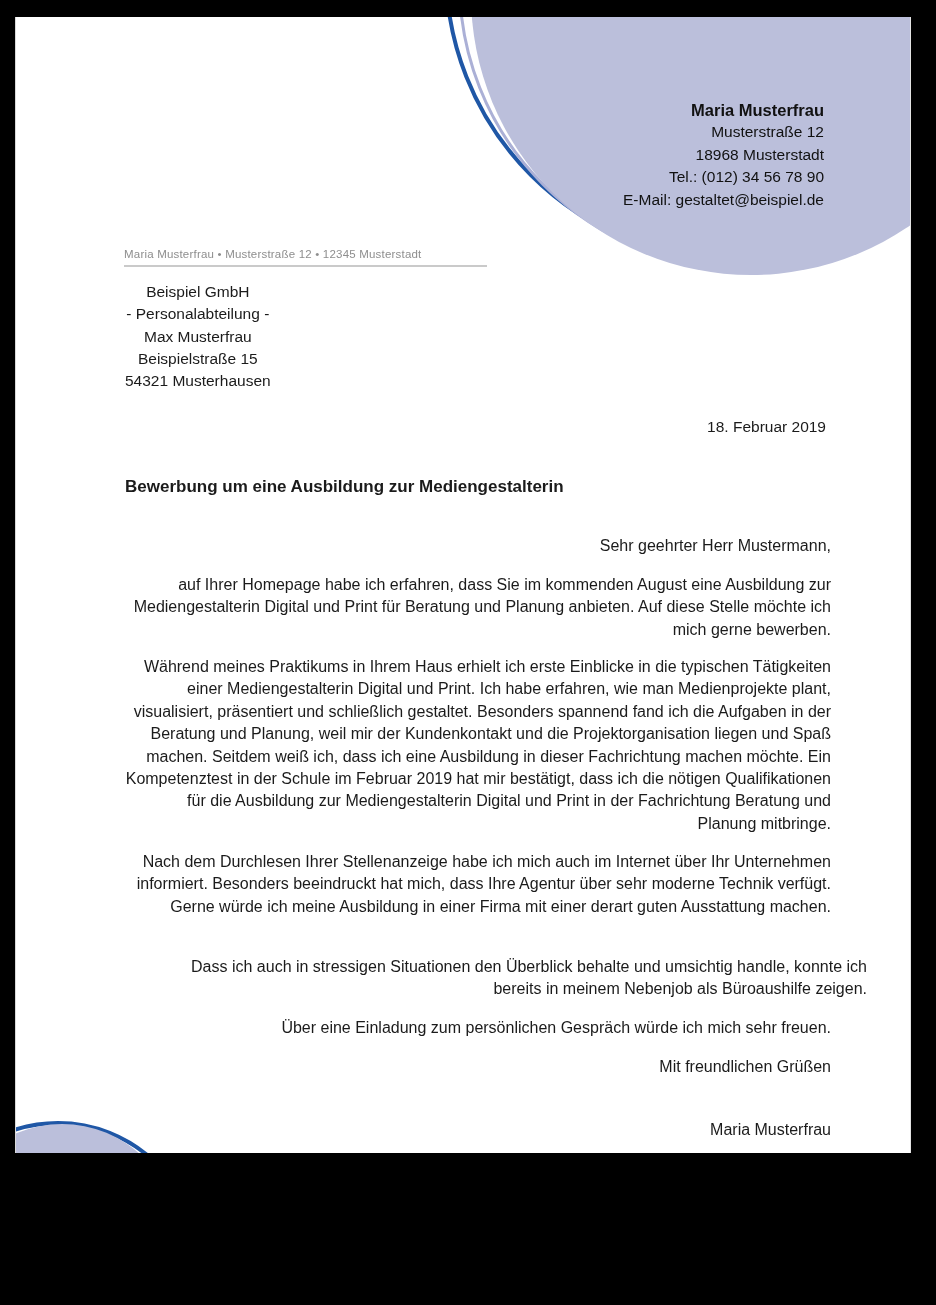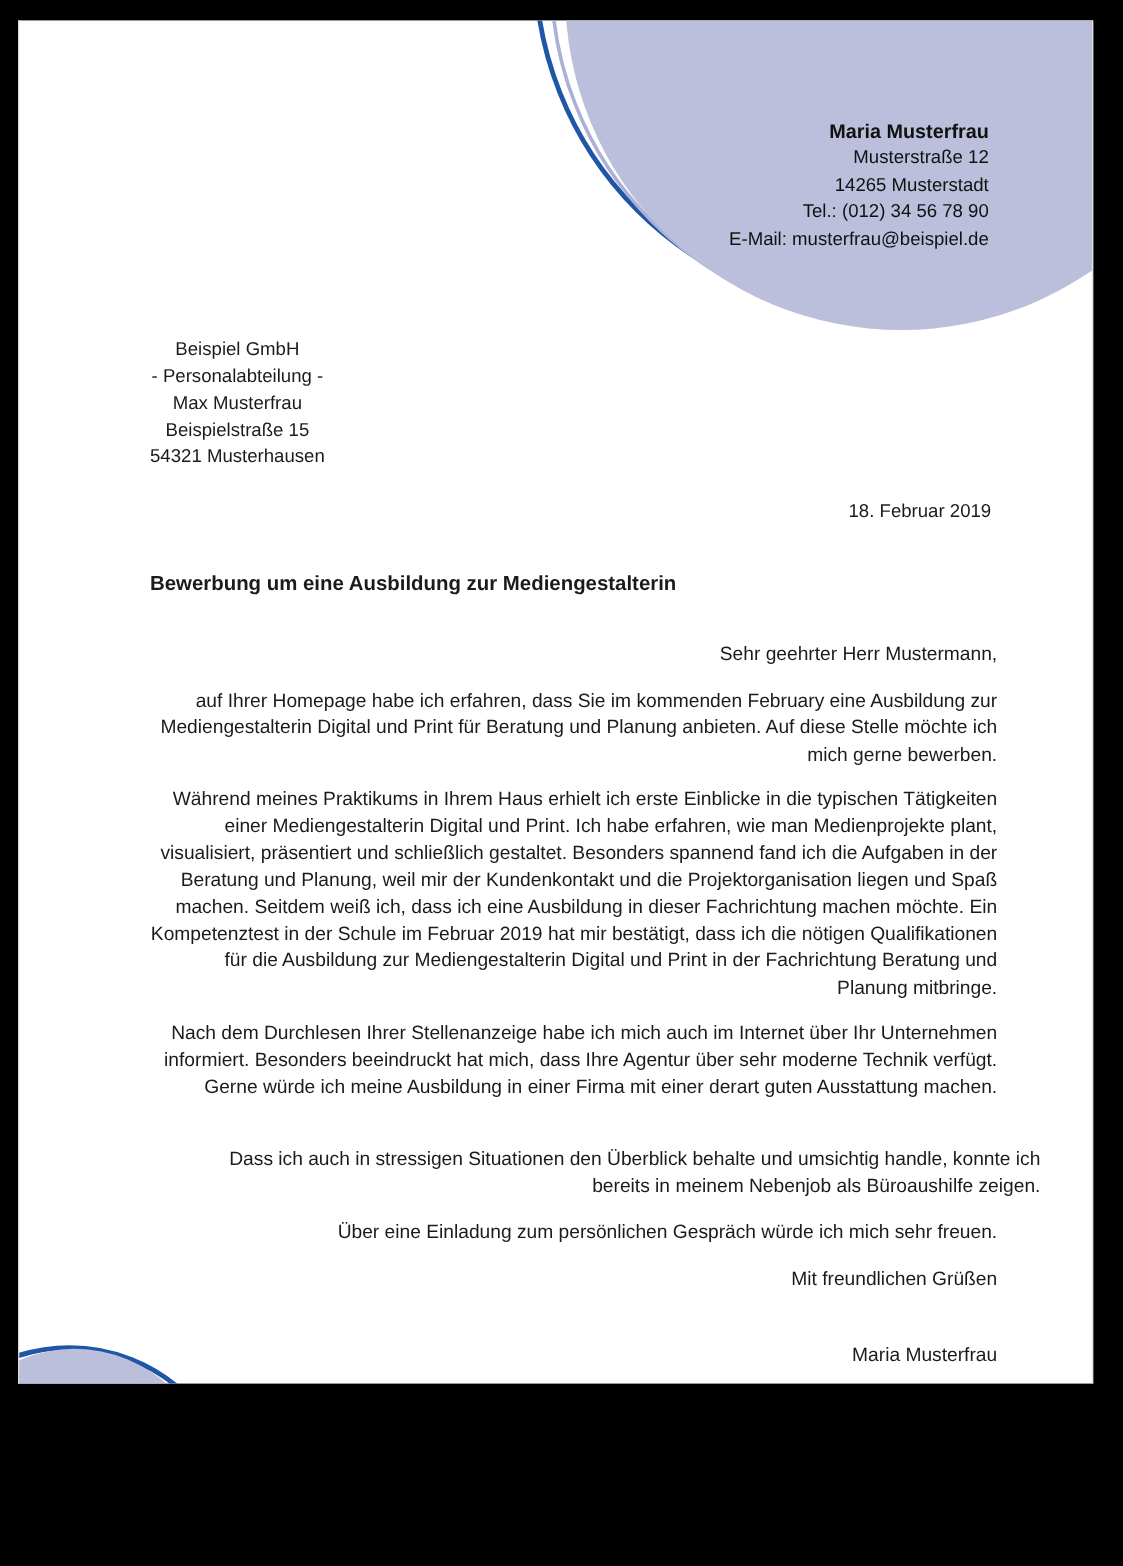--- a/index.html
+++ b/index.html
@@ -95,40 +95,44 @@
     <div class="circle ring-light ring-light-tr"></div>
     <div class="circle circle-fill circle-fill-tr"></div>
 
     <div class="circle ring-dark ring-dark-bl"></div>
     <div class="circle ring-light ring-light-bl"></div>
     <div class="circle circle-fill circle-fill-bl"></div>
 
     <div class="tx contact">
       <div class="name">Maria Musterfrau</div>
       <div>Musterstraße 12</div>
-      <div>14265 Musterstadt</div>
+      <div>18968 Musterstadt</div>
       <div>Tel.: (012) 34 56 78 90</div>
-      <div>E-Mail: musterfrau@beispiel.de</div>
+      <div>E-Mail: gestaltet@beispiel.de</div>
     </div>
 
+    <div class="tx sender">
+      <div class="sender-text">Maria Musterfrau • Musterstraße 12 • 12345 Musterstadt</div>
+      <div class="sender-rule"></div>
+    </div>
 
     <div class="tx recipient">
       <div>Beispiel GmbH</div>
       <div>- Personalabteilung -</div>
       <div>Max Musterfrau</div>
       <div>Beispielstraße 15</div>
       <div>54321 Musterhausen</div>
     </div>
 
     <div class="tx date-line">18. Februar 2019</div>
 
     <div class="tx subject">Bewerbung um eine Ausbildung zur Mediengestalterin</div>
 
     <div class="tx body-block salutation">Sehr geehrter Herr Mustermann,</div>
-    <div class="tx body-block para-1">auf Ihrer Homepage habe ich erfahren, dass Sie im kommenden February eine Ausbildung zur Mediengestalterin Digital und Print für Beratung und Planung anbieten. Auf diese Stelle möchte ich mich gerne bewerben.</div>
+    <div class="tx body-block para-1">auf Ihrer Homepage habe ich erfahren, dass Sie im kommenden August eine Ausbildung zur Mediengestalterin Digital und Print für Beratung und Planung anbieten. Auf diese Stelle möchte ich mich gerne bewerben.</div>
     <div class="tx body-block para-2">Während meines Praktikums in Ihrem Haus erhielt ich erste Einblicke in die typischen Tätigkeiten einer Mediengestalterin Digital und Print. Ich habe erfahren, wie man Medienprojekte plant, visualisiert, präsentiert und schließlich gestaltet. Besonders spannend fand ich die Aufgaben in der Beratung und Planung, weil mir der Kundenkontakt und die Projektorganisation liegen und Spaß machen. Seitdem weiß ich, dass ich eine Ausbildung in dieser Fachrichtung machen möchte. Ein Kompetenztest in der Schule im Februar 2019 hat mir bestätigt, dass ich die nötigen Qualifikationen für die Ausbildung zur Mediengestalterin Digital und Print in der Fachrichtung Beratung und Planung mitbringe.</div>
     <div class="tx body-block para-3">Nach dem Durchlesen Ihrer Stellenanzeige habe ich mich auch im Internet über Ihr Unternehmen informiert. Besonders beeindruckt hat mich, dass Ihre Agentur über sehr moderne Technik verfügt. Gerne würde ich meine Ausbildung in einer Firma mit einer derart guten Ausstattung machen.</div>
     <div class="tx body-block para-4">Dass ich auch in stressigen Situationen den Überblick behalte und umsichtig handle, konnte ich bereits in meinem Nebenjob als Büroaushilfe zeigen.</div>
     <div class="tx body-block para-5">Über eine Einladung zum persönlichen Gespräch würde ich mich sehr freuen.</div>
     <div class="tx body-block closing">Mit freundlichen Grüßen</div>
     <div class="tx body-block signature">Maria Musterfrau</div>
 
   </div>
 </div>
 

